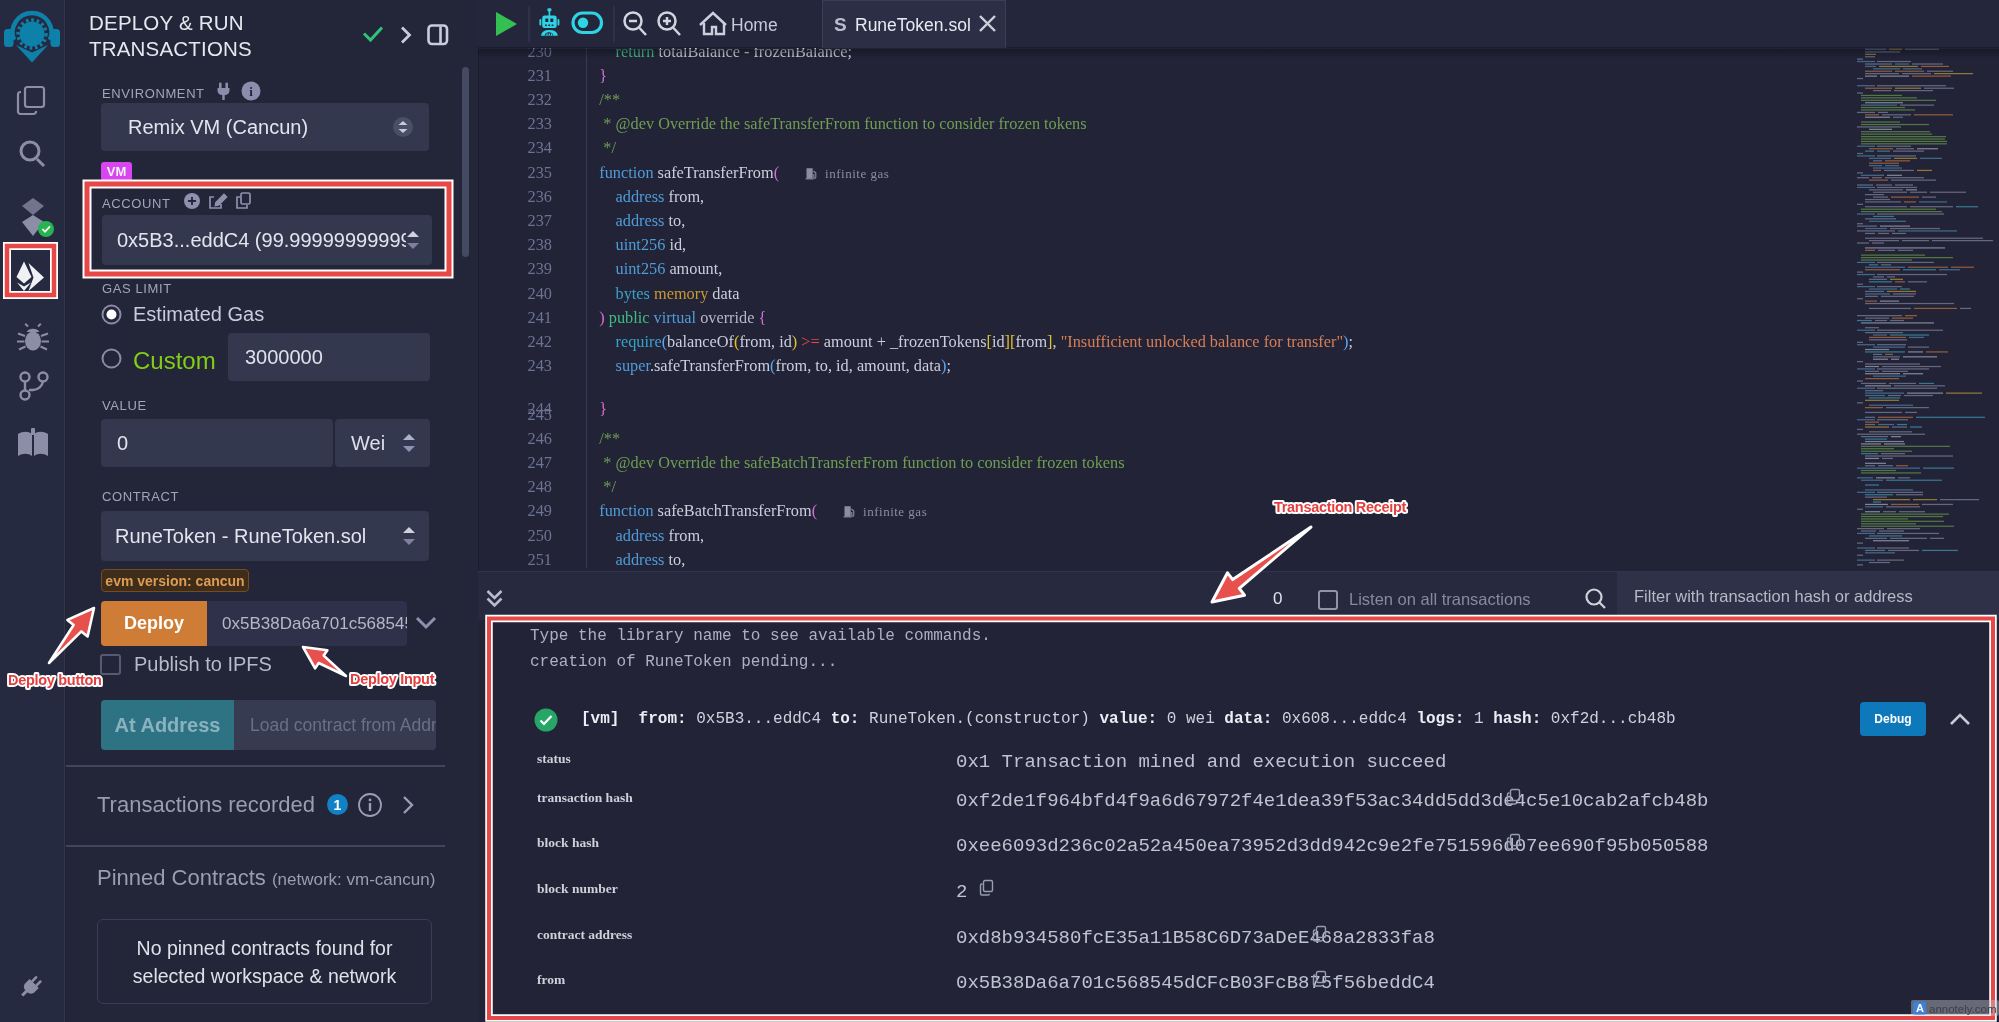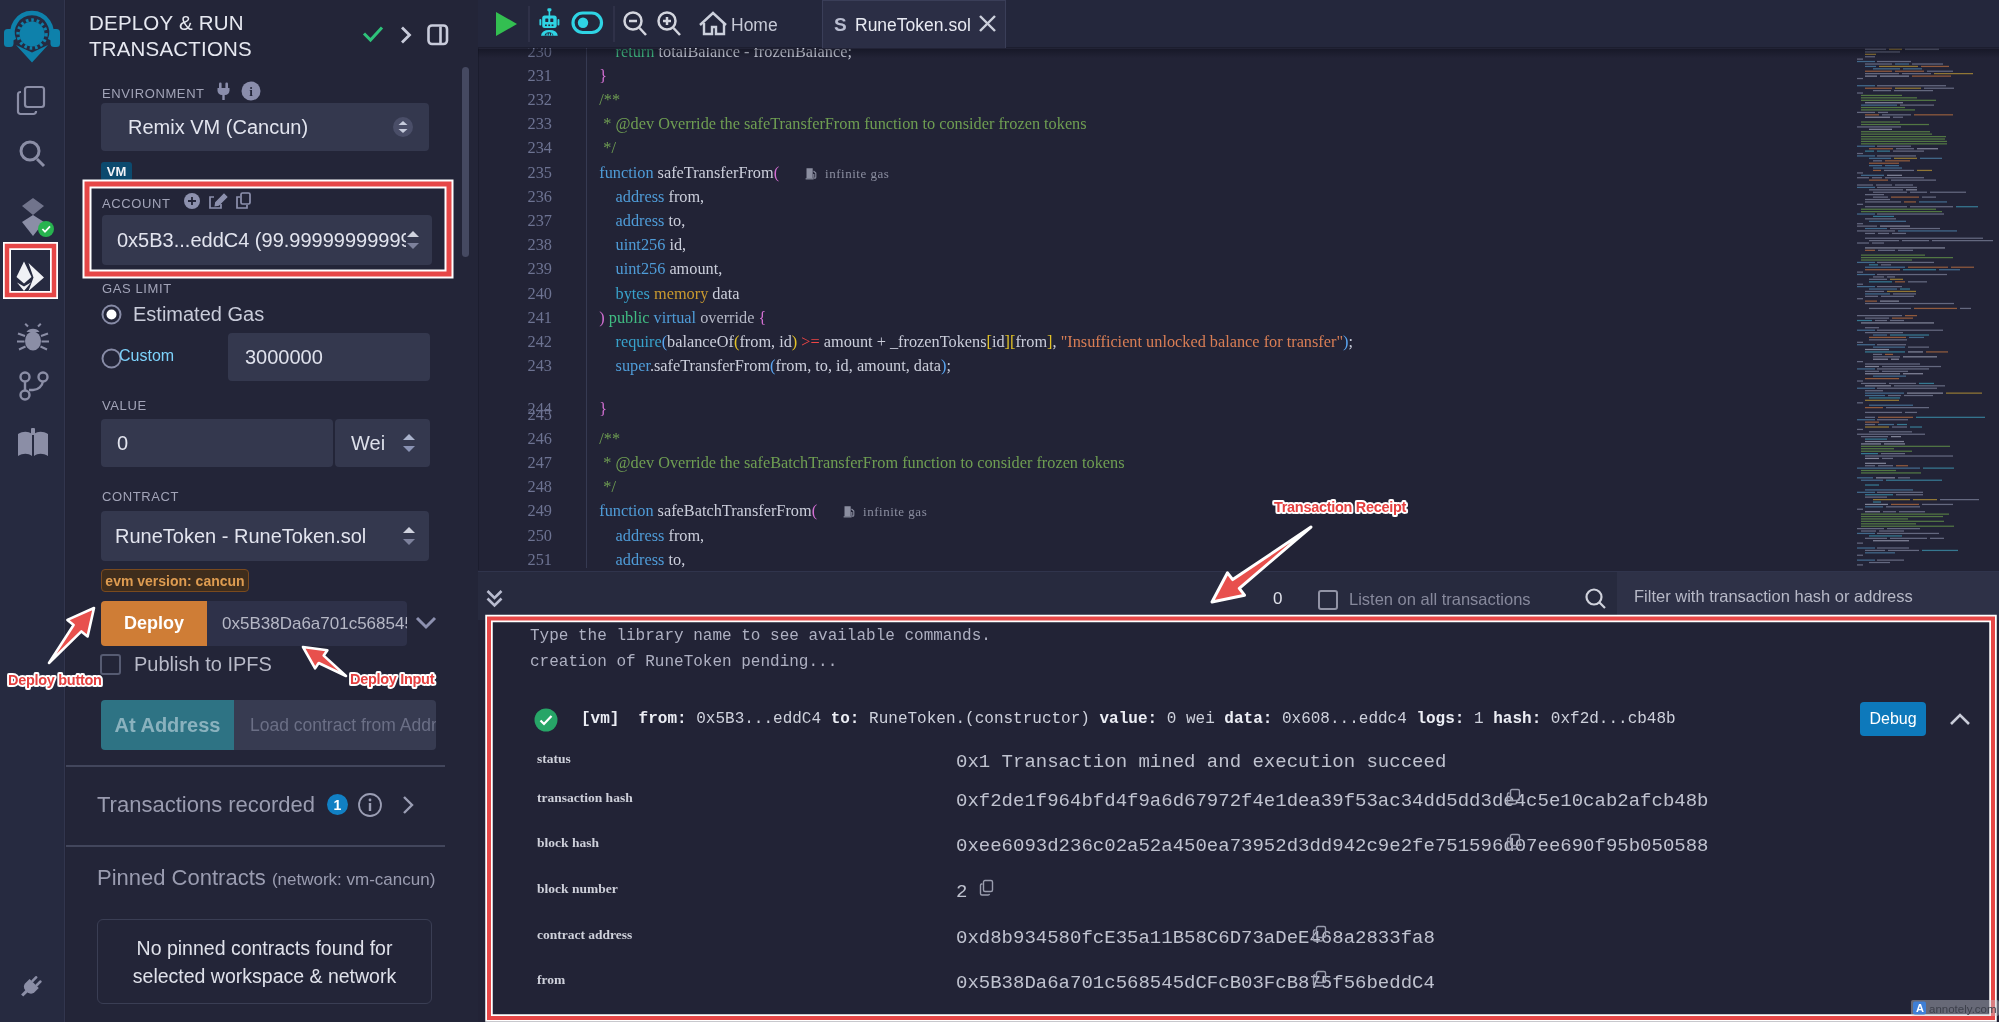--- a/index.html
+++ b/index.html
@@ -123,21 +123,21 @@
   <text x="36" y="14.5" font-size="13" font-weight="700" fill="#232538" text-anchor="middle" font-family="Liberation Serif,serif">i</text>
 </svg>
 <div class="sel" style="left:101px;top:103px;width:328px;height:48px">
     <span class="seltx">Remix VM (Cancun)</span>
   </div>
 <svg class="abs" style="left:392px;top:116px" width="22" height="22" viewBox="0 0 22 22">
   <circle cx="11" cy="11" r="10" fill="#4a4e68"></circle>
   <path d="M6.5 9 l4.5 -4 l4.5 4 z" fill="#c6cbdc"></path>
     <path d="M6.5 13 l4.5 4 l4.5 -4 z" fill="#c6cbdc"></path>
 </svg>
-<div class="abs" style="left:101px;top:162px;width:31px;height:19px;background:#0c4a6e;border-radius:3px;color:#f2f3f7;font-size:13px;font-weight:700;display:flex;align-items:center;justify-content:center">VM</div>
+<div class="abs" style="left:101px;top:162px;width:31px;height:19px;background:#d946ef;border-radius:3px;color:#f2f3f7;font-size:13px;font-weight:700;display:flex;align-items:center;justify-content:center">VM</div>
 
 <div class="lbl" style="left:102px;top:196px">ACCOUNT</div>
 <svg class="abs" style="left:184px;top:192px" width="75" height="18" viewBox="0 0 75 18">
   <circle cx="8" cy="9" r="8" fill="#8d91ae"></circle>
     <path d="M8 5 v8 M4 9 h8" stroke="#232538" stroke-width="1.8"></path>
   <g stroke="#8d91ae" stroke-width="1.7" fill="none">
     <path d="M30 5 h-4 v11 h11 v-4"></path>
       <path d="M32 10.5 l8 -8 l2.5 2.5 l-8 8 l-3 0.5 z" fill="#8d91ae"></path>
   </g>
   <rect x="57" y="1" width="9" height="11" rx="1.5" fill="none" stroke="#8d91ae" stroke-width="1.7"></rect>
@@ -153,21 +153,21 @@
 
 <div class="lbl" style="left:102px;top:281px">GAS LIMIT</div>
 <svg class="abs" style="left:101px;top:304px" width="21" height="21" viewBox="0 0 21 21">
   <circle cx="10.5" cy="10.5" r="9" fill="none" stroke="#878ba6" stroke-width="2"></circle>
   <circle cx="10.5" cy="10.5" r="5" fill="#fff"></circle>
 </svg>
 <div class="abs" style="left:133px;top:303px;font-size:20px;color:#c9ccda">Estimated Gas</div>
 <svg class="abs" style="left:101px;top:348px" width="21" height="21" viewBox="0 0 21 21">
   <circle cx="10.5" cy="10.5" r="9" fill="none" stroke="#878ba6" stroke-width="2"></circle>
 </svg>
-<div class="abs" style="left:119px;top:347px;font-size:16px;color:#7dd3fc">Custom</div>
+<div class="abs" style="left:133px;top:347px;font-size:24px;color:#84cc16">Custom</div>
 <div class="sel" style="left:228px;top:333px;width:202px;height:48px">
     <span class="seltx" style="left:17px;color:#dfe1ec">3000000</span>
   </div>
 
 <div class="lbl" style="left:102px;top:398px">VALUE</div>
 <div class="sel" style="left:101px;top:419px;width:232px;height:48px">
     <span class="seltx" style="left:16px">0</span>
   </div>
 <div class="sel" style="left:335px;top:419px;width:95px;height:48px">
     <span class="seltx" style="left:16px;color:#dde0ea">Wei</span>
@@ -670,21 +670,21 @@
 </svg>
 <div class="abs" style="left:1617px;top:572px;width:382px;height:48px;background:#2e3147;color:#b7b9c7;font-size:16.5px;line-height:48px;padding-left:17px">Filter with transaction hash or address</div>
 
 <div class="abs mono" style="left:530px;top:623px;font-size:16px;color:#aeb0c2;line-height:26px">Type the library name to see available commands.<br>creation of RuneToken pending...</div>
 
 <svg class="abs" style="left:534px;top:708px" width="24" height="24" viewBox="0 0 24 24">
   <circle cx="12" cy="12" r="11.5" fill="#27a567"></circle>
     <path d="M6.5 12.5 l3.5 3.5 l7.5 -8" stroke="#fff" stroke-width="2.2" fill="none"></path>
 </svg>
 <div class="abs mono" style="left:581px;top:710px;font-size:16px;color:#ced1dc;white-space:pre"><b style="color:#eceef5">[vm]</b>  <b style="color:#eceef5">from:</b> 0x5B3...eddC4 <b style="color:#eceef5">to:</b> RuneToken.(constructor) <b style="color:#eceef5">value:</b> 0 wei <b style="color:#eceef5">data:</b> 0x608...eddc4 <b style="color:#eceef5">logs:</b> 1 <b style="color:#eceef5">hash:</b> 0xf2d...cb48b</div>
-<div class="abs" style="left:1860px;top:702px;width:66px;height:34px;background:#0d79bb;border-radius:4px;color:#fff;font-size:16px;font-weight:400;display:flex;align-items:center;justify-content:center">Debug</div>
+<div class="abs" style="left:1860px;top:702px;width:66px;height:34px;background:#0d79bb;border-radius:4px;color:#fff;font-size:12px;font-weight:700;display:flex;align-items:center;justify-content:center">Debug</div>
 <svg class="abs" style="left:1948px;top:710px" width="24" height="18" viewBox="0 0 24 18">
     <path d="M3 14 l9 -9 l9 9" stroke="#c9ccd8" stroke-width="2.6" fill="none"></path>
   </svg>
 
 <div class="abs tl" style="left:537px;top:751px">status</div>
 <div class="abs tv" style="left:956px;top:751px">0x1 Transaction mined and execution succeed</div>
 <div class="abs tl" style="left:537px;top:790px">transaction hash</div>
 <div class="abs tv" style="left:956px;top:790px">0xf2de1f964bfd4f9a6d67972f4e1dea39f53ac34dd5dd3de4c5e10cab2afcb48b</div>
 <svg class="abs" style="left:1506.26px;top:788px" width="16" height="18" viewBox="0 0 16 18">
     <rect x="4.5" y="1.5" width="9" height="11" rx="1.5" fill="none" stroke="#9a9dae" stroke-width="1.4"></rect>

